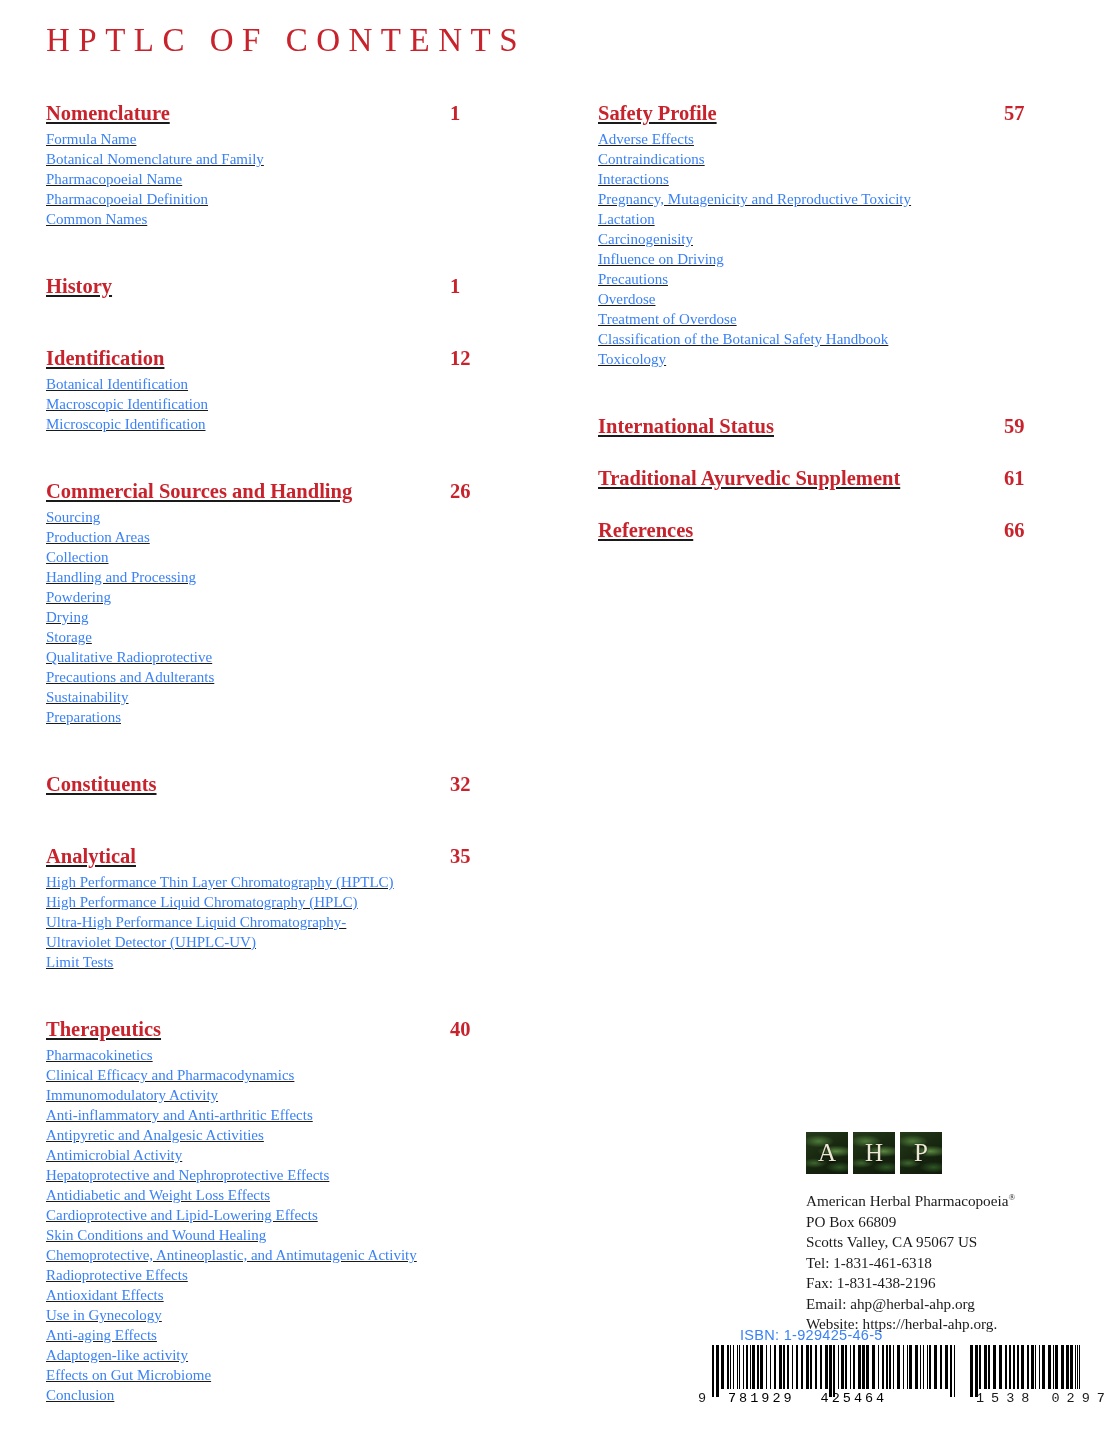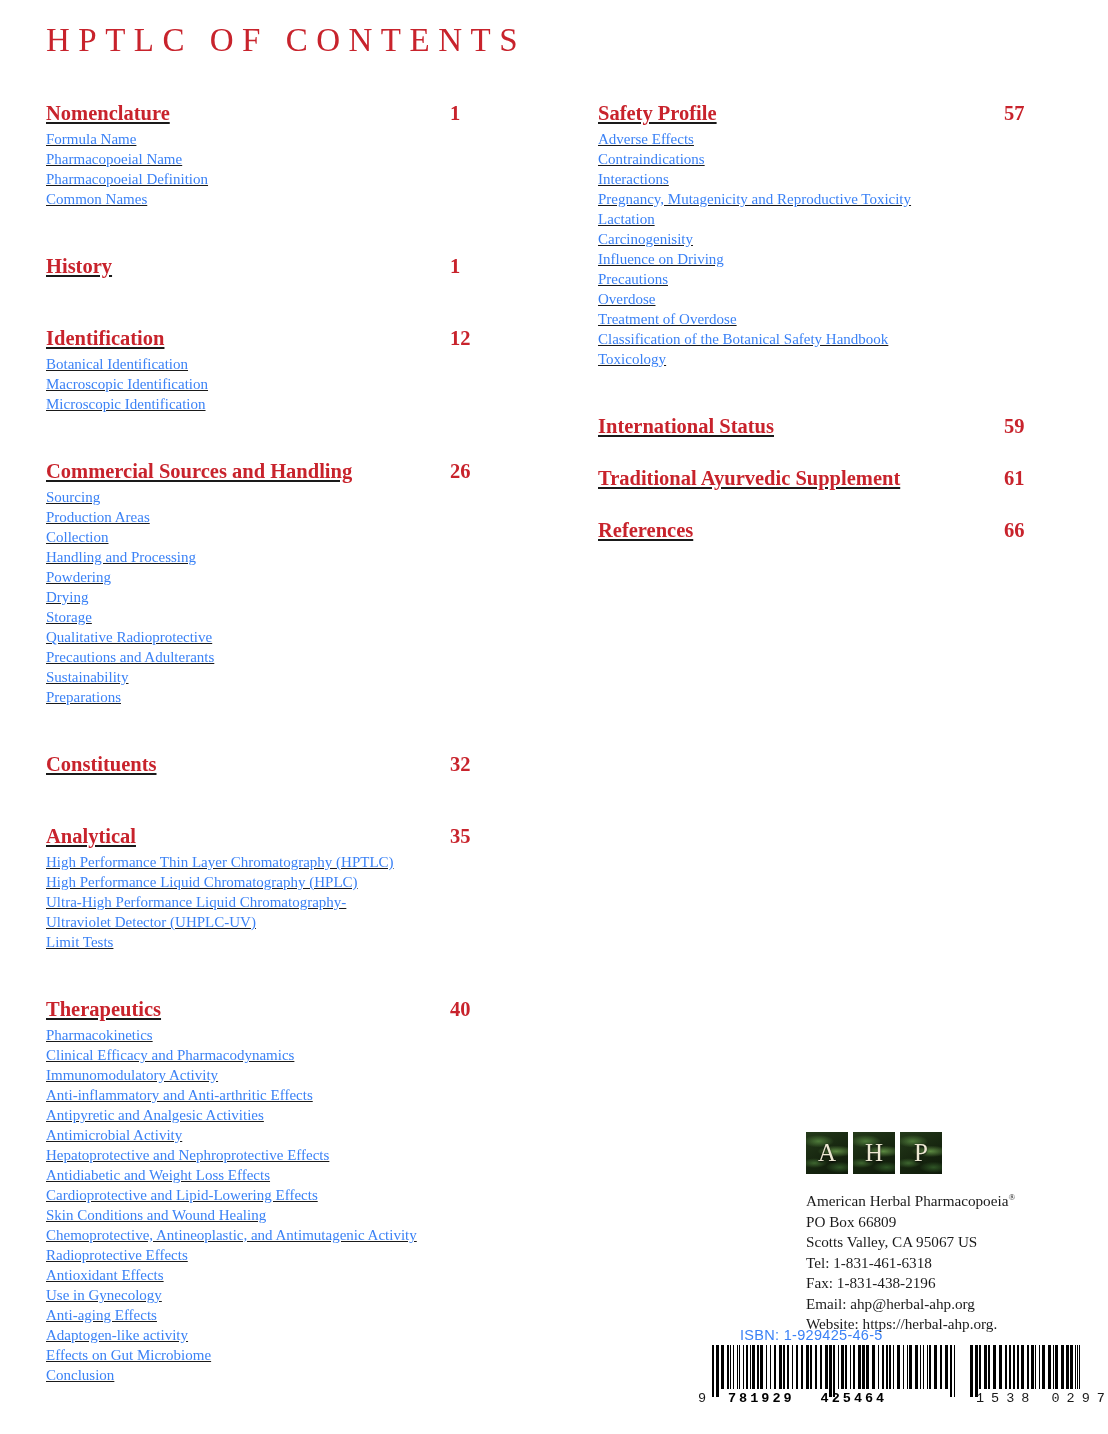--- a/index.html
+++ b/index.html
@@ -157,21 +157,21 @@
   .bc-digits {
     position: absolute;
     bottom: -1px;
     left: 0;
     width: 100%;
     display: flex;
     font-family: "Liberation Mono", "DejaVu Sans Mono", monospace;
     font-size: 13.5px;
     color: #000;
   }
-  .bc-digits span { display: block; font-weight: bold; }
+  .bc-digits span { display: block; }
   .lead-digit {
     position: absolute;
     left: -14px;
     bottom: -1px;
     font-family: "Liberation Mono", "DejaVu Sans Mono", monospace;
     font-size: 13.5px;
   }
   .d-group { letter-spacing: 3px; }
   .addon-digits {
     position: absolute;
@@ -192,20 +192,21 @@
 
   <div class="col col-left">
 
     <div class="section">
       <div class="sec-head">
         <span class="sec-title">Nomenclature</span>
         <span class="sec-page">1</span>
       </div>
       <ul class="sub-list">
         <li>Formula Name</li>
+        <li>Botanical Nomenclature and Family</li>
         <li>Pharmacopoeial Name</li>
         <li>Pharmacopoeial Definition</li>
         <li>Common Names</li>
       </ul>
     </div>
 
     <div class="gap-md"></div>
 
     <div class="section">
       <div class="sec-head">

